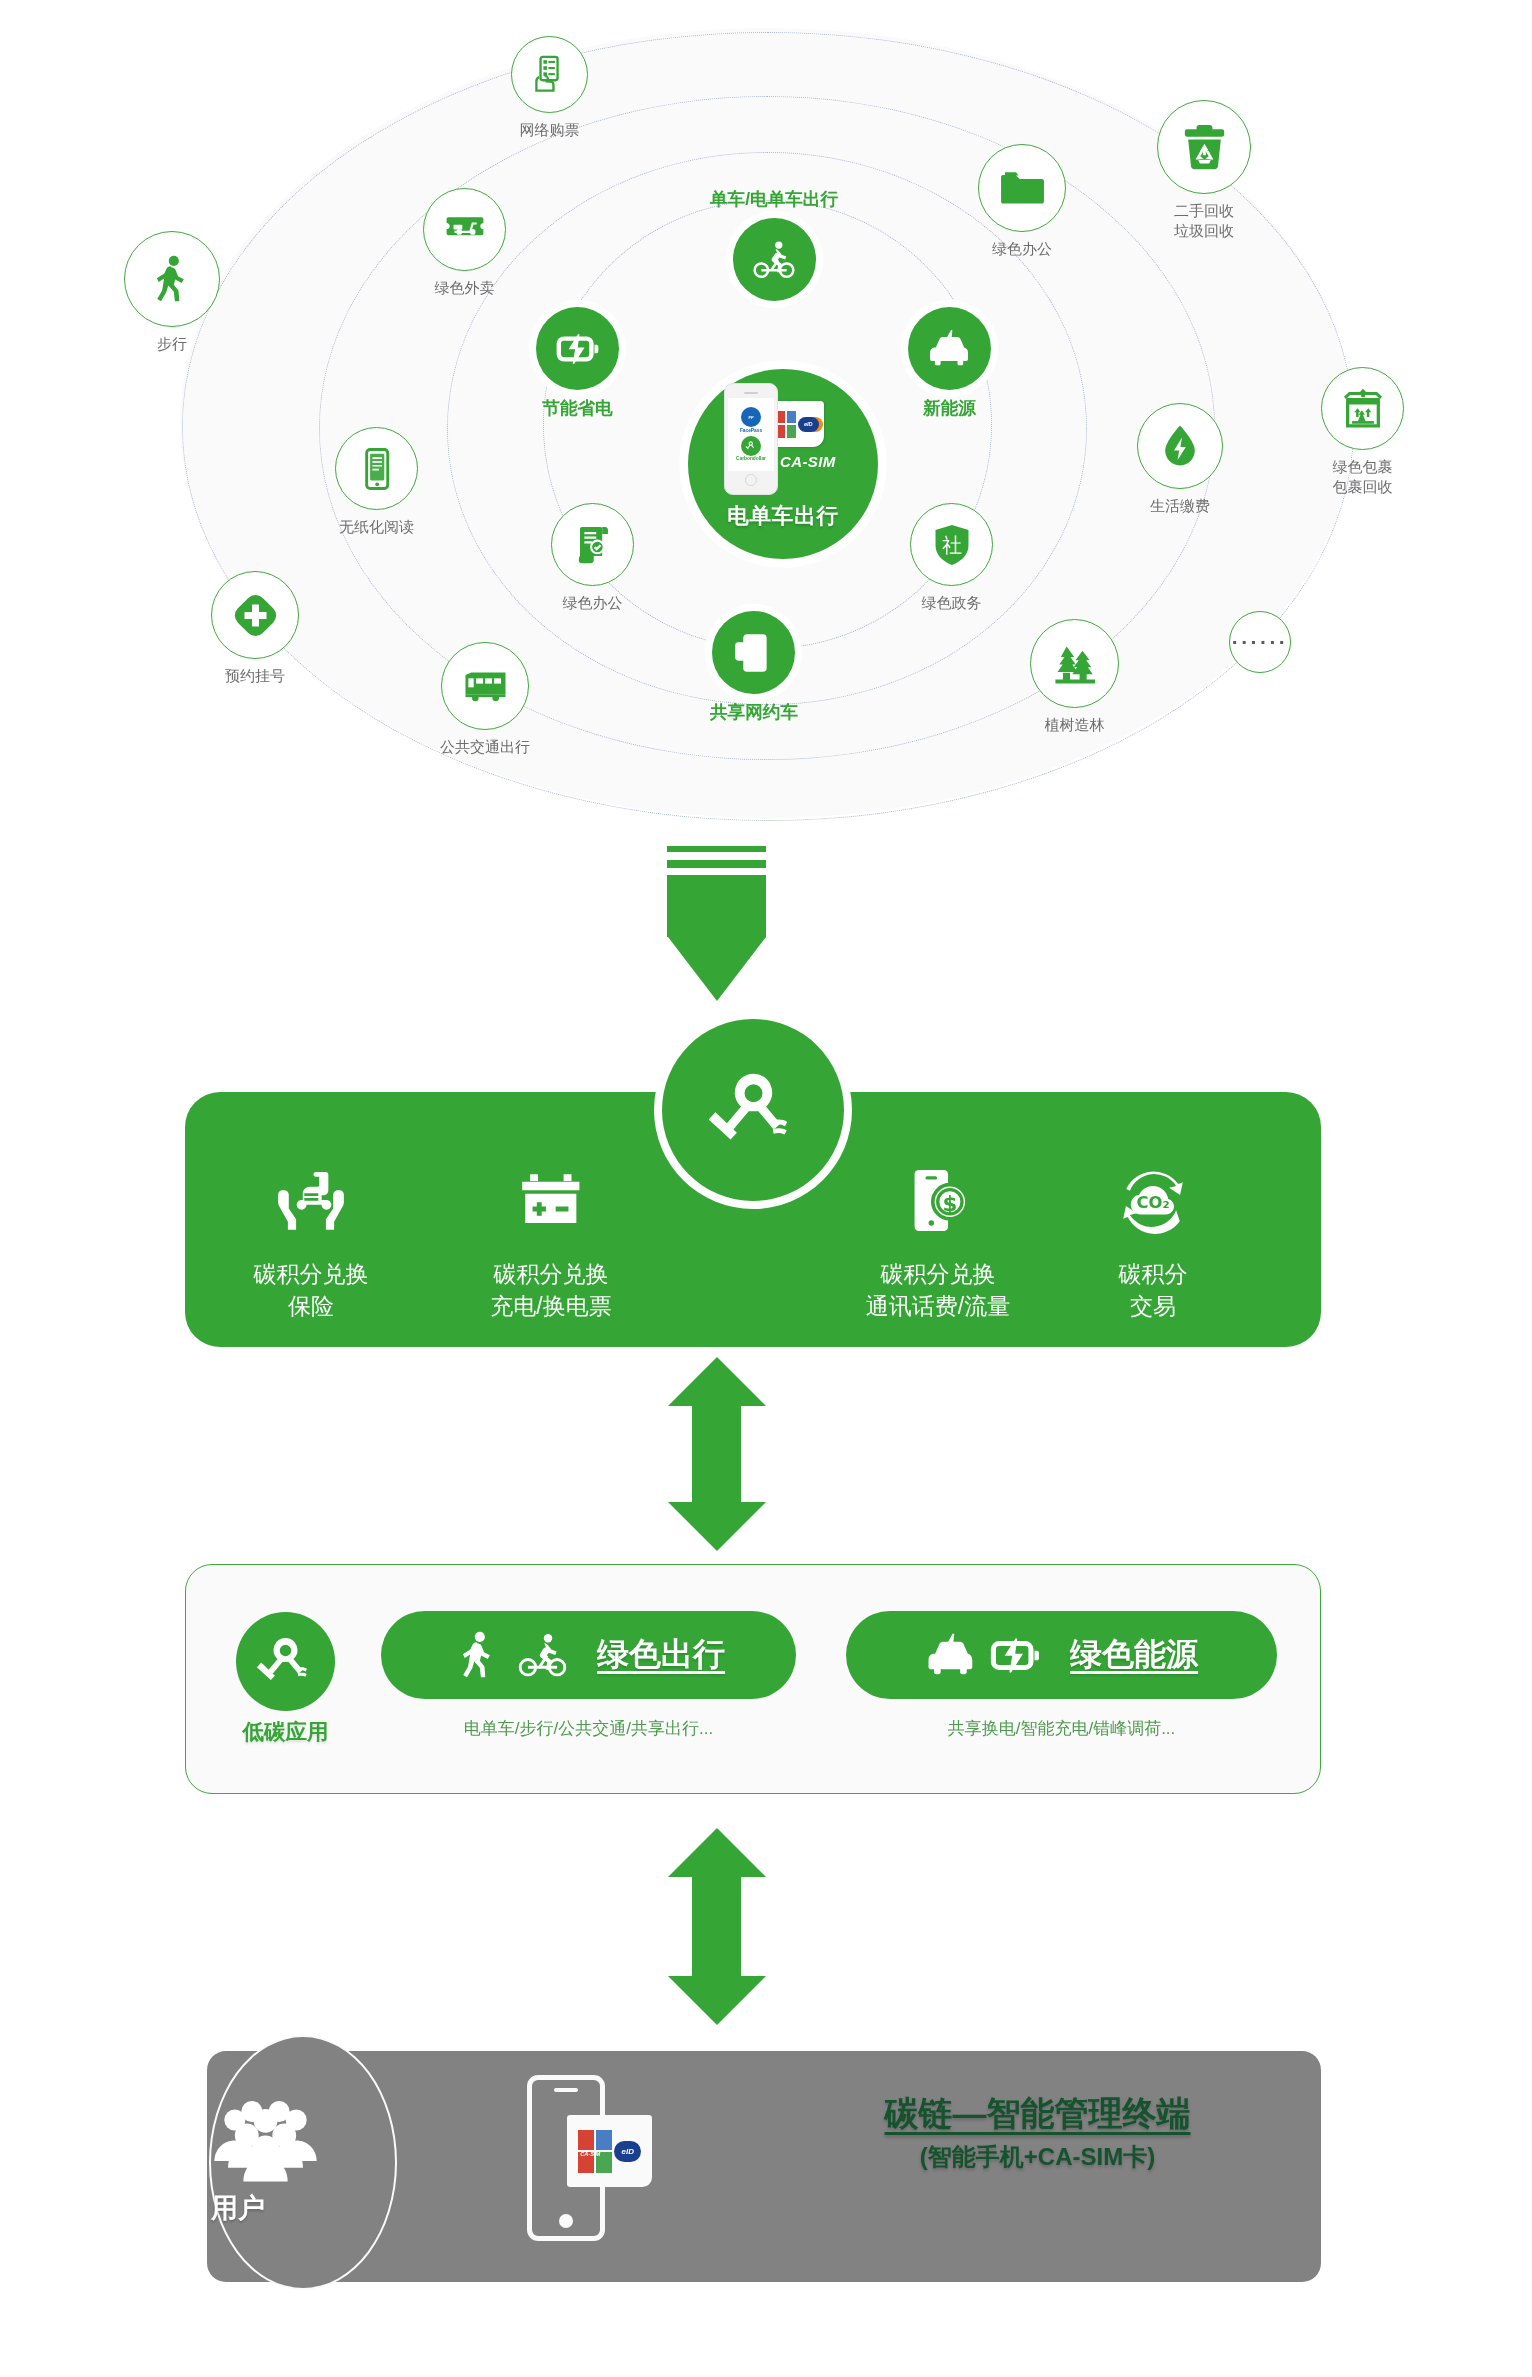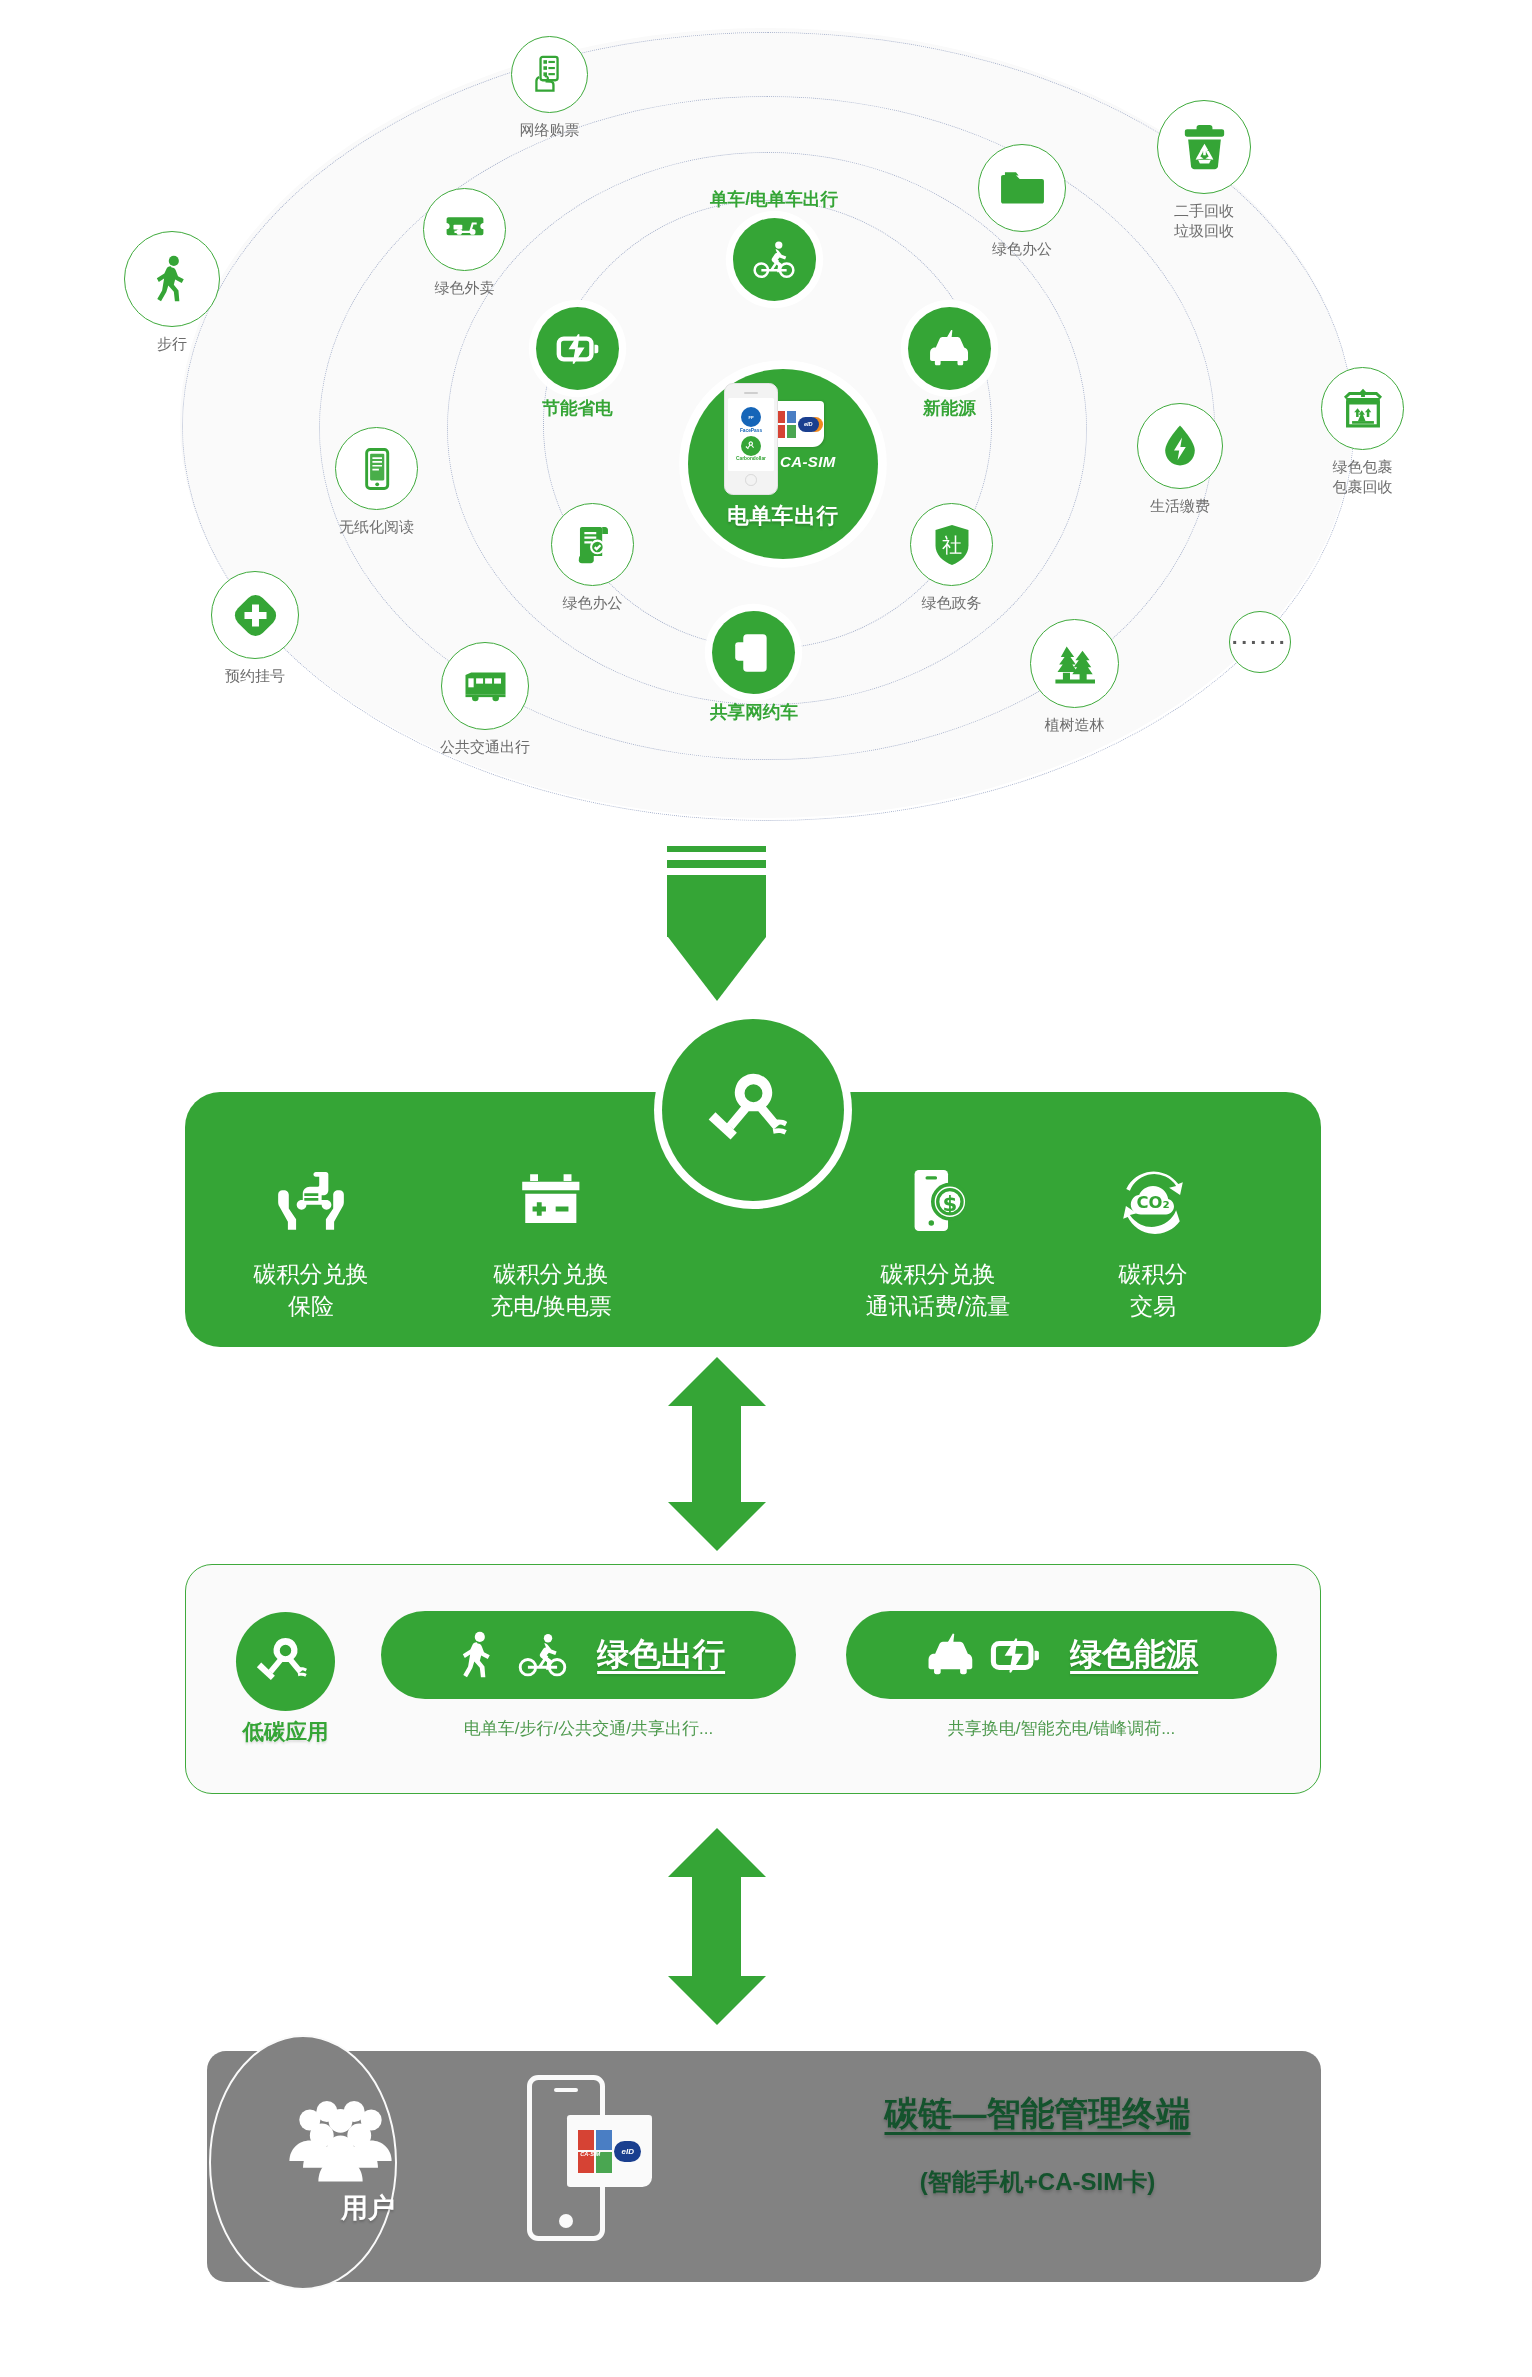--- a/index.html
+++ b/index.html
@@ -108,21 +108,21 @@
     display:flex;align-items:center;justify-content:center;gap:28px;}
   .pill-lbl{color:#ffffff;font-weight:bold;font-size:32px;text-decoration:underline;
     text-underline-offset:5.6px;text-shadow:0 1.6px 2.4px rgba(0,0,0,.15);}
   .pill-sub{position:absolute;text-align:center;color:#4e9a4e;font-size:17px;white-space:nowrap;}
 
   
   .graybar{position:absolute;left:207px;top:2051px;width:1114px;height:231px;
     border-radius:19px;background:#828282;}
   .userblob{position:absolute;left:209px;top:2035px;width:188px;height:255px;
     border-radius:50%;background:#828282;border:2.4px solid #fafafa;box-sizing:border-box;
-    display:flex;flex-direction:column;align-items:flex-end;justify-content:center;}
+    display:flex;flex-direction:column;align-items:flex-start;justify-content:center;}
   .userblob .u-lbl{color:#ffffff;font-weight:bold;font-size:27px;margin-top:8px;
     text-shadow:0 1.6px 2.4px rgba(0,0,0,.2);}
   .gb-phone{position:absolute;left:527px;top:2075px;width:78px;height:166px;
     border:5.6px solid #fafafa;border-radius:11.2px;box-sizing:border-box;
     display:flex;flex-direction:column;align-items:center;padding-top:8px;}
   .gb-spk{width:24px;height:4px;border-radius:2.4px;background:#fafafa;}
   .gb-home{width:14.4px;height:14.4px;border-radius:50%;background:#fafafa;
     position:absolute;bottom:8px;left:50%;margin-left:-7.2px;}
   .gb-card{position:absolute;left:567px;top:2115px;width:85px;height:72px;background:#fafafa;
     border-radius:3.2px 3.2px 9.6px 3.2px;display:flex;align-items:center;justify-content:center;gap:2.4px;}
@@ -136,21 +136,21 @@
   .gb-simtxt{position:absolute;left:2.4px;top:21px;font-size:5.6px;color:#fff;font-weight:bold;
     font-style:italic;z-index:5;}
   .gb-eid{width:27px;height:21px;border-radius:11.2px;background:#1a3f8f;position:relative;
     display:flex;align-items:center;justify-content:center;}
   .gb-eid::after{content:"";position:absolute;right:-5.6px;top:0;width:21px;height:21px;
     border-radius:50%;background:#f08a1e;z-index:-1;}
   .gb-eid span{color:#fff;font-size:8px;font-weight:bold;font-style:italic;}
   .gb-text{position:absolute;left:750px;top:2091px;width:575px;text-align:center;color:#14532d;}
   .gb-title{font-size:34px;font-weight:bold;text-decoration:underline;text-underline-offset:7.2px;
     text-shadow:0 2.4px 3.2px rgba(0,0,0,.22);}
-  .gb-sub{font-size:24px;font-weight:bold;margin-top:29px;text-shadow:0 2.4px 3.2px rgba(0,0,0,.22);}
+  .gb-sub{font-size:24px;font-weight:bold;margin-top:4px;text-shadow:0 2.4px 3.2px rgba(0,0,0,.22);}
 
   .dots{letter-spacing:2.4px;color:#5a5a5a;font-size:21px;font-weight:bold;line-height:.4;}
 </style>
 </head>
 <body>
 
 <div class="stage">
 
   <div class="eco">
     <div class="eco-bg"></div>

